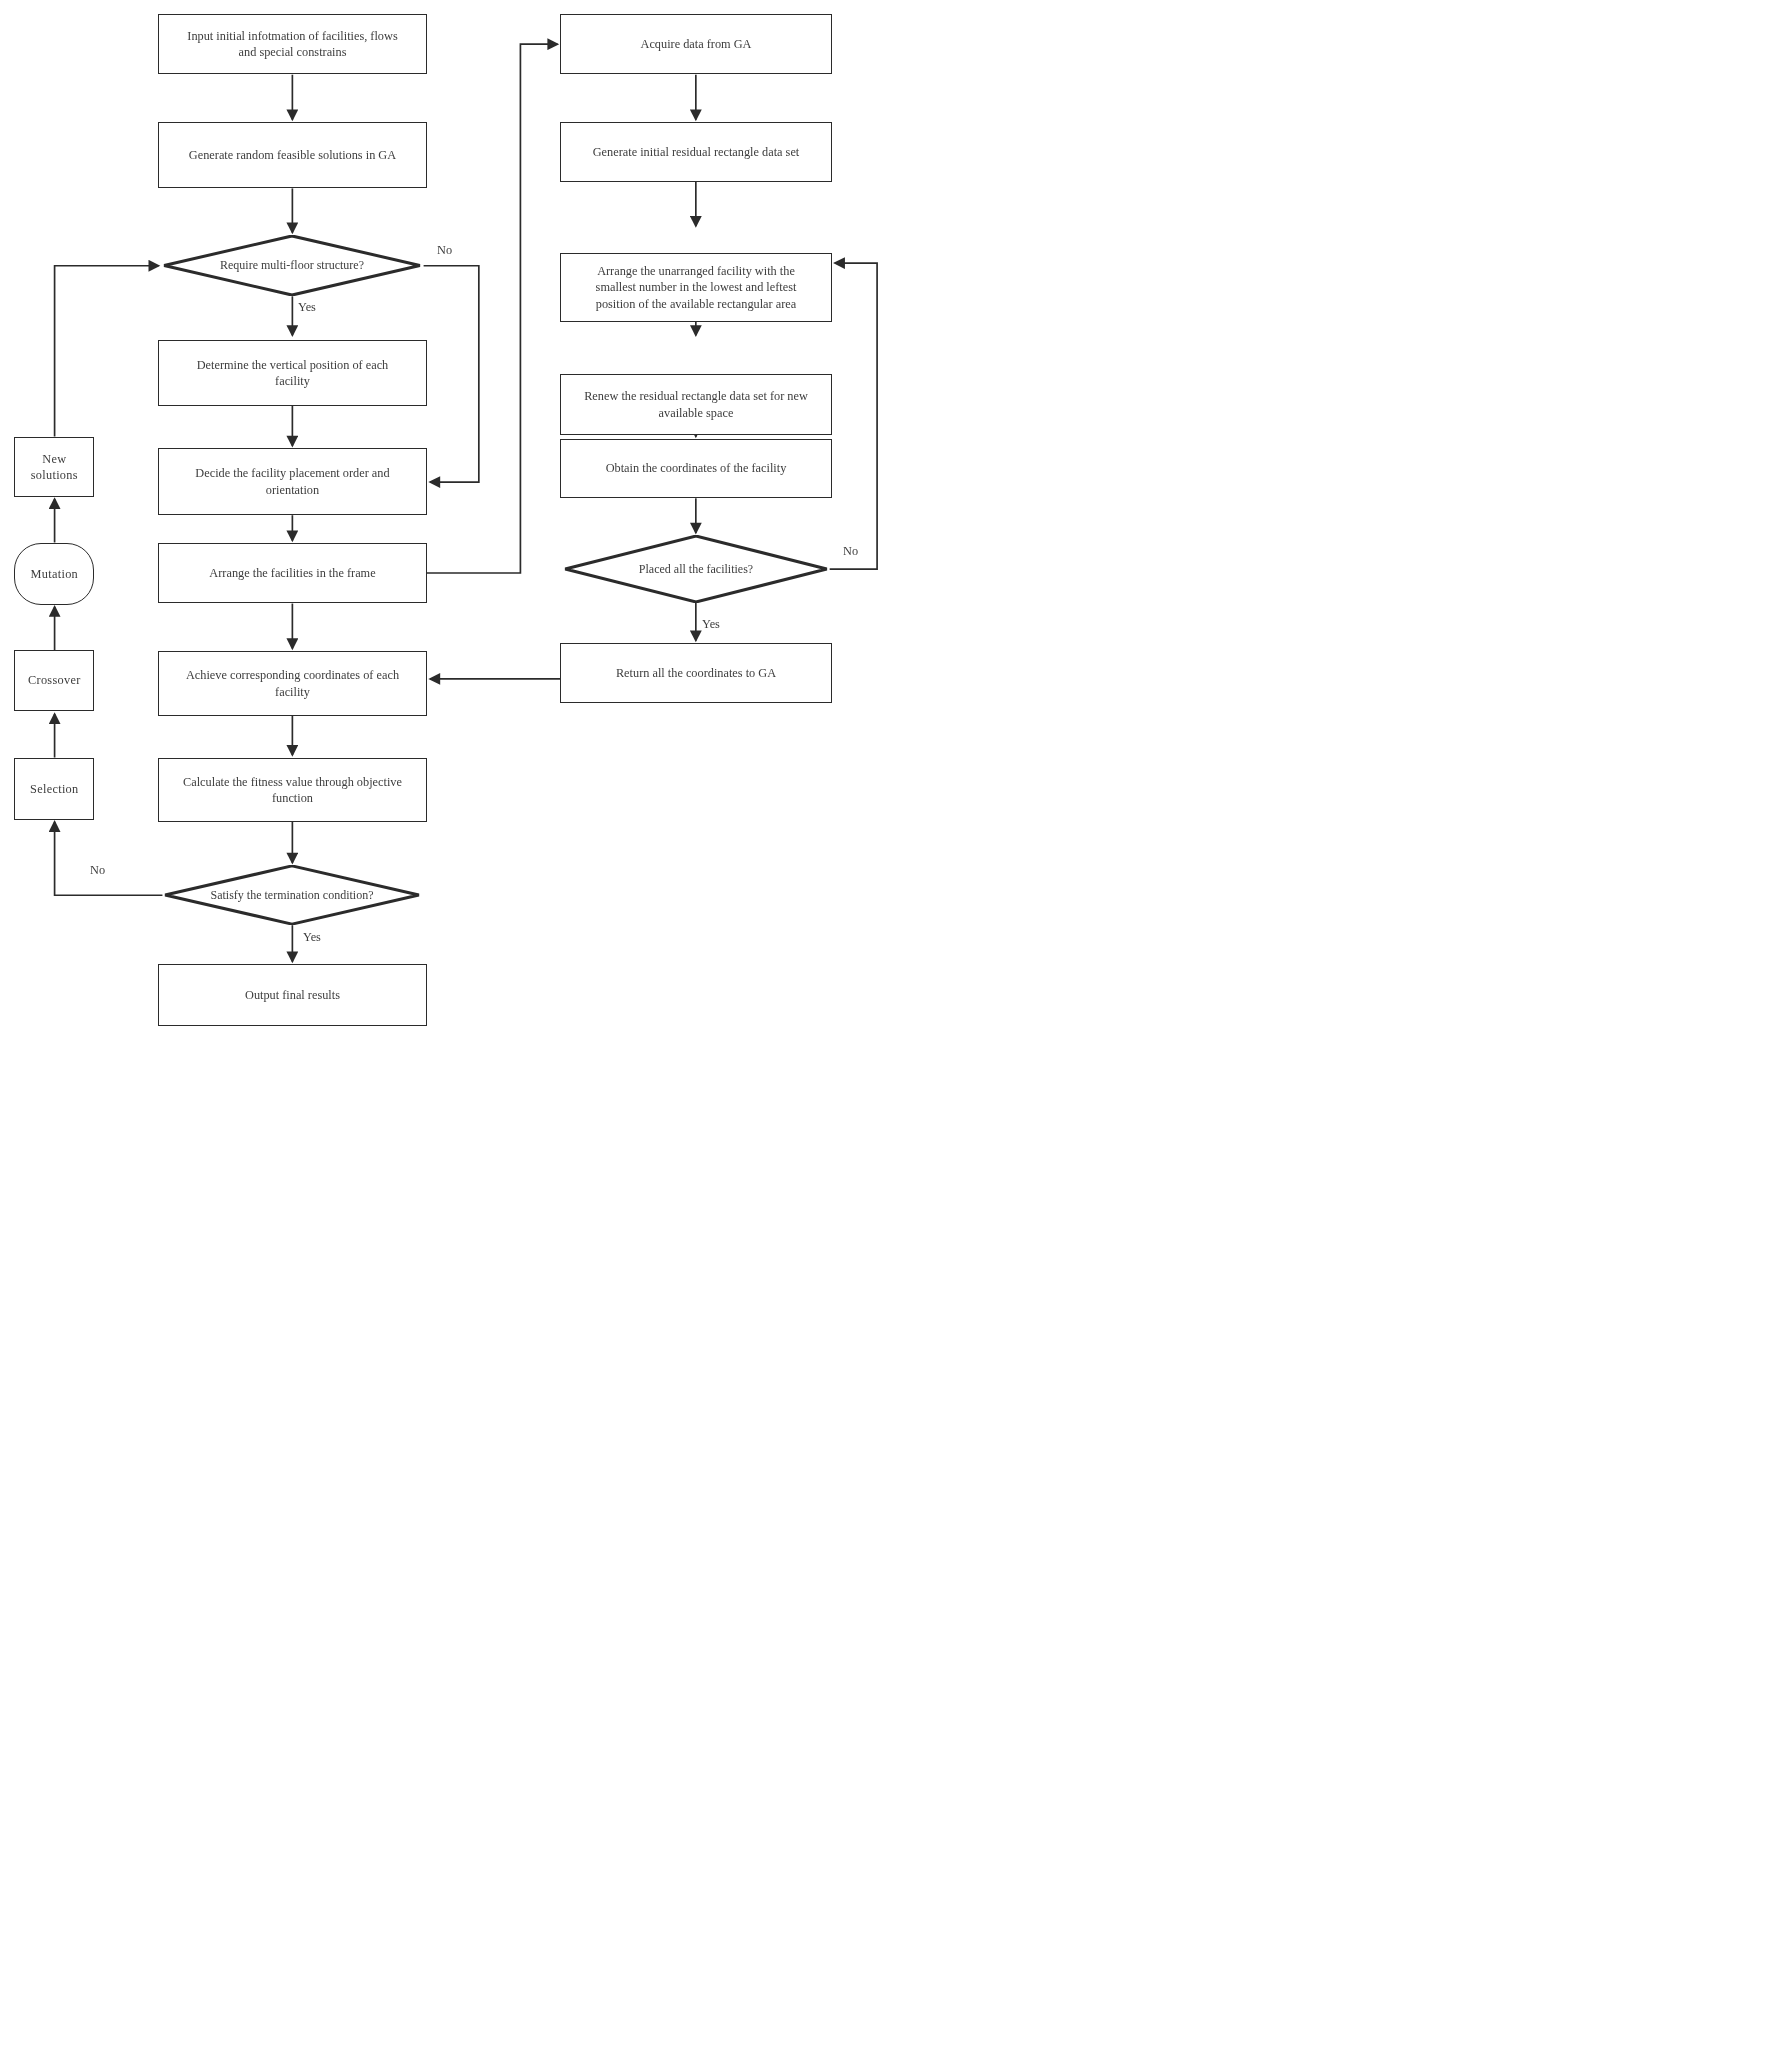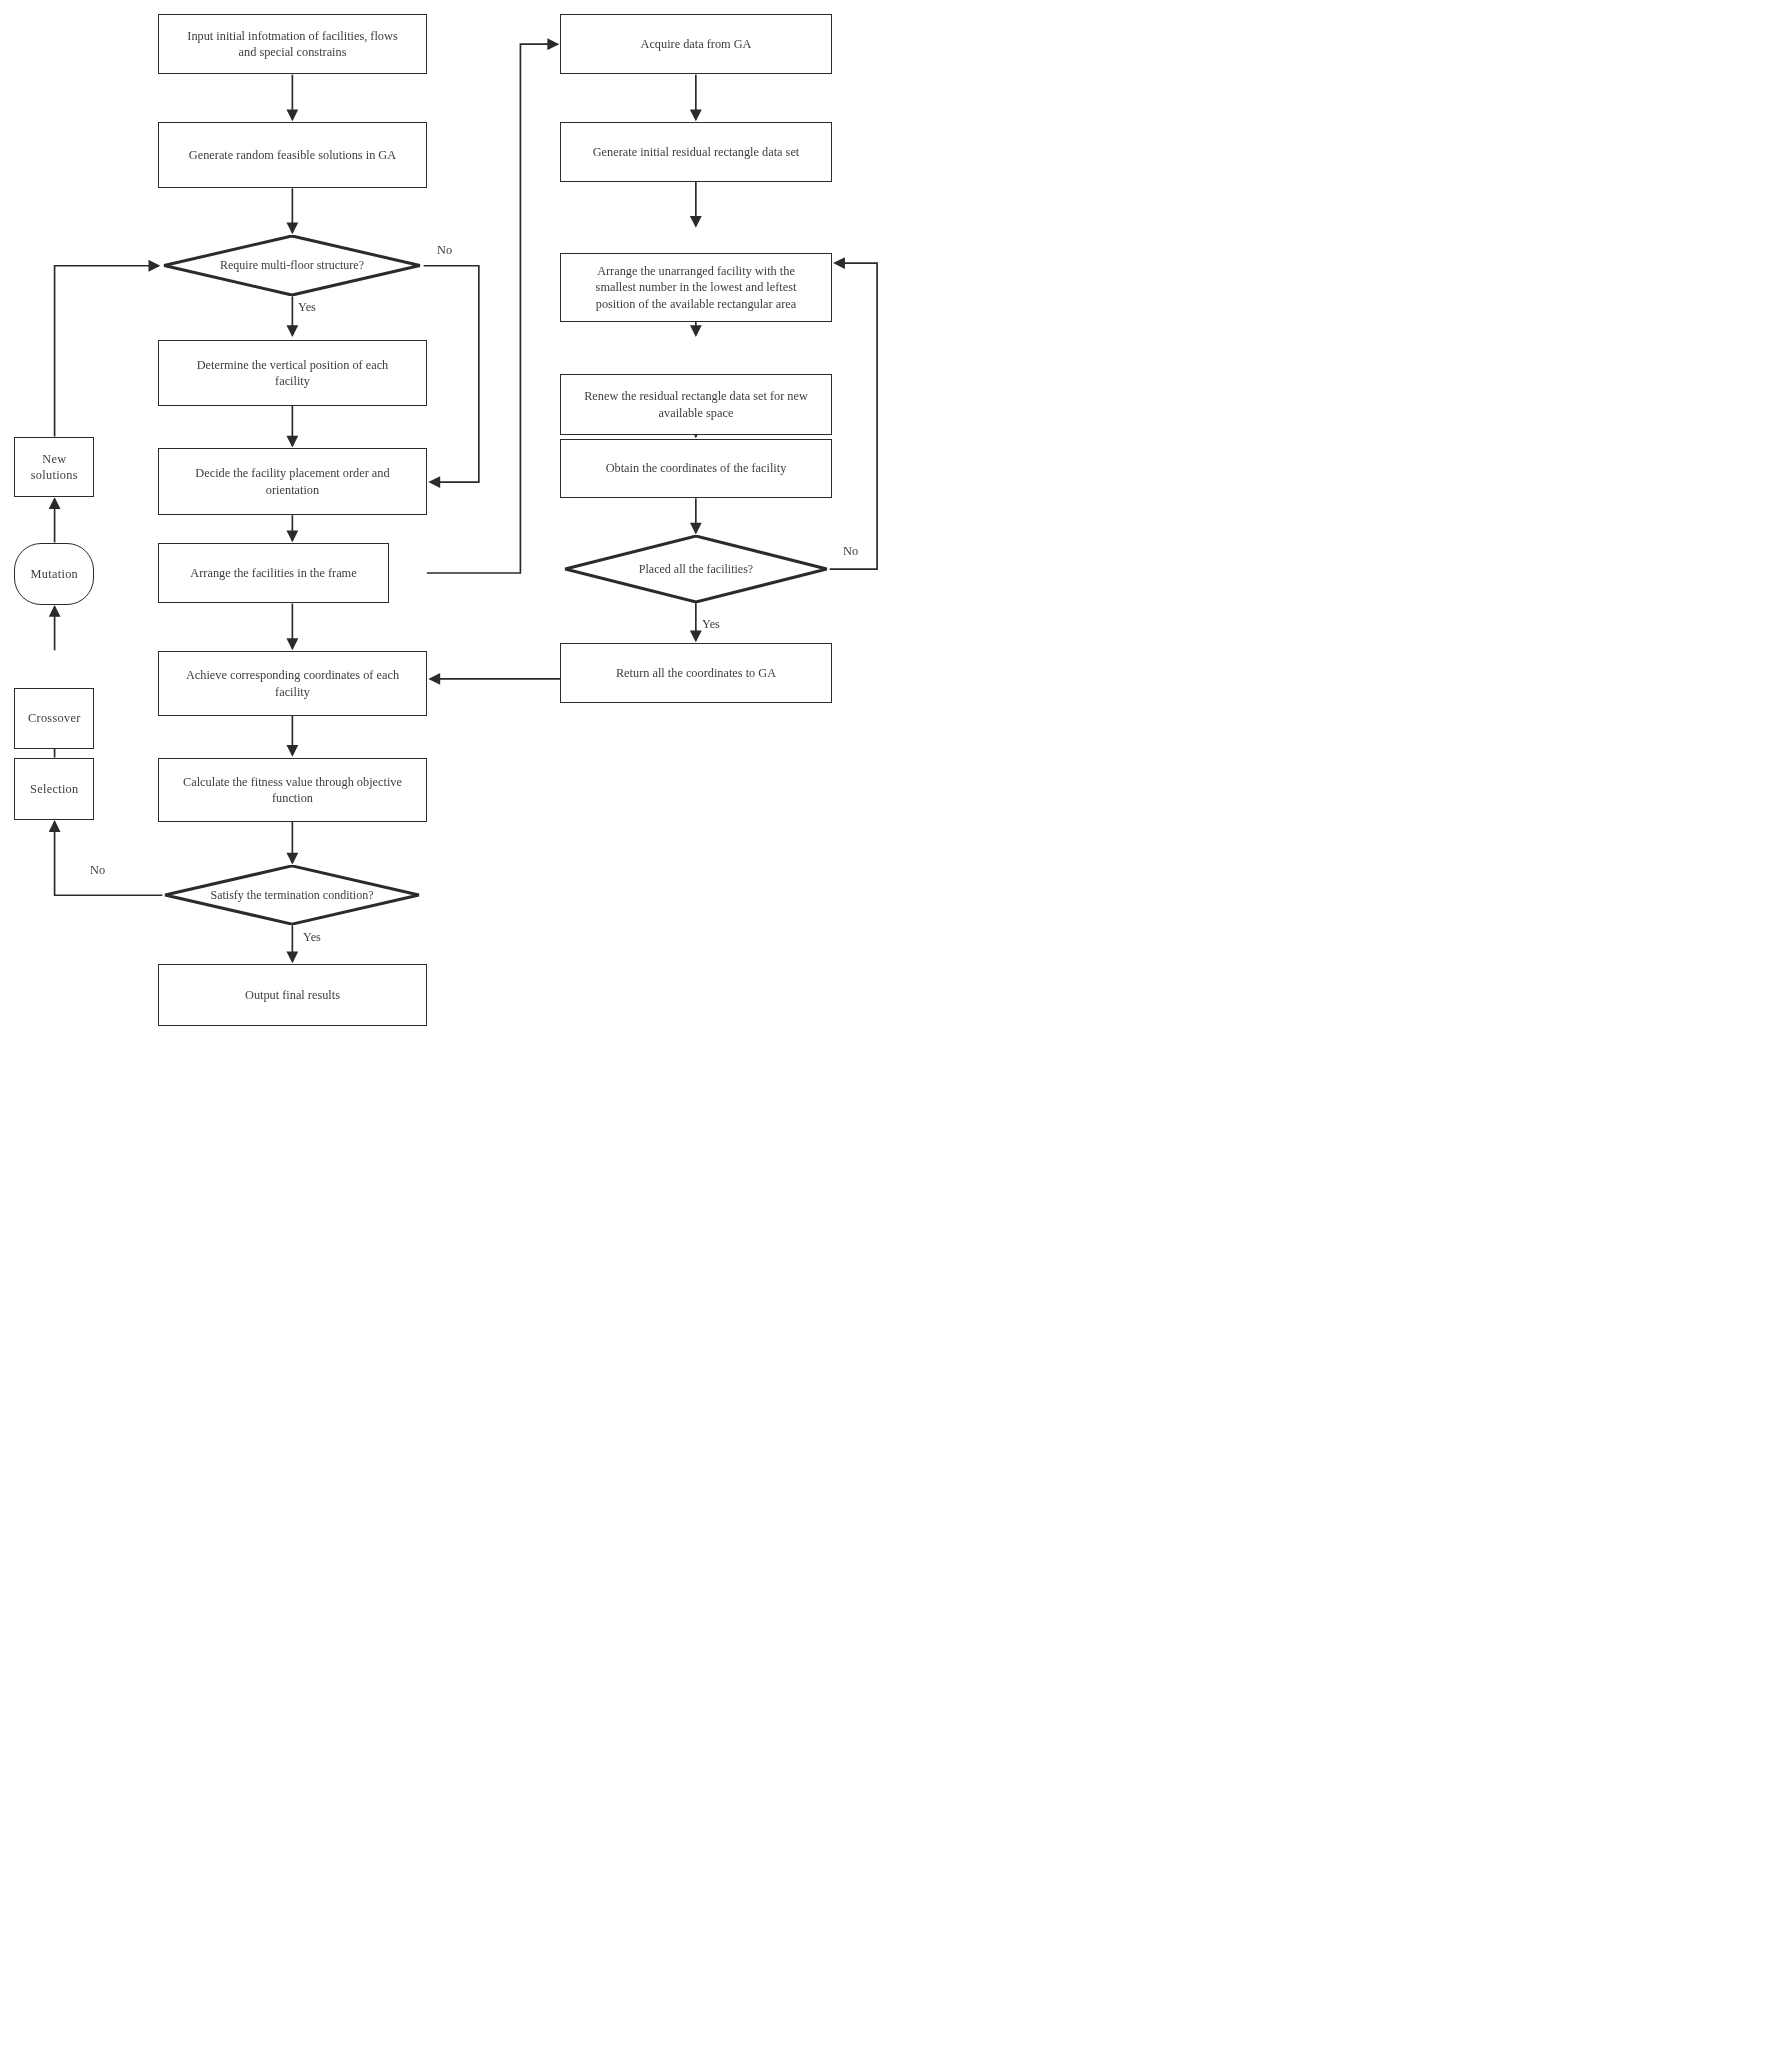--- a/index.html
+++ b/index.html
@@ -93,21 +93,21 @@
   </div>
 
   <div class="node" style="left:158px;top:340px;width:269px;height:66px;">
     <span>Determine the vertical position of each facility</span>
   </div>
 
   <div class="node" style="left:158px;top:448px;width:269px;height:67px;">
     <span>Decide the facility placement order and orientation</span>
   </div>
 
-  <div class="node" style="left:158px;top:543px;width:231px;height:60px;">
+  <div class="node" style="left:158px;top:543px;width:269px;height:60px;">
     <span>Arrange the facilities in the frame</span>
   </div>
 
   <div class="node" style="left:158px;top:651px;width:269px;height:65px;">
     <span>Achieve corresponding coordinates of each facility</span>
   </div>
 
   <div class="node" style="left:158px;top:758px;width:269px;height:64px;">
     <span>Calculate the fitness value through objective function</span>
   </div>
@@ -124,21 +124,21 @@
   </div>
 
   <div class="node side" style="left:14.3px;top:437px;width:80px;height:60px;">
     <span>New solutions</span>
   </div>
 
   <div class="node side" style="left:14.3px;top:543px;width:80px;height:62px;border-radius:27px;">
     <span>Mutation</span>
   </div>
 
-  <div class="node side" style="left:14.3px;top:650px;width:80px;height:61px;margin-top:38px;">
+  <div class="node side" style="left:14.3px;top:650px;width:80px;height:61px;">
     <span>Crossover</span>
   </div>
 
   <div class="node side" style="left:14.3px;top:758px;width:80px;height:62px;">
     <span>Selection</span>
   </div>
 
   <div class="node rcol" style="left:560px;top:14.3px;width:272px;height:60px;">
     <span>Acquire data from GA</span>
   </div>

